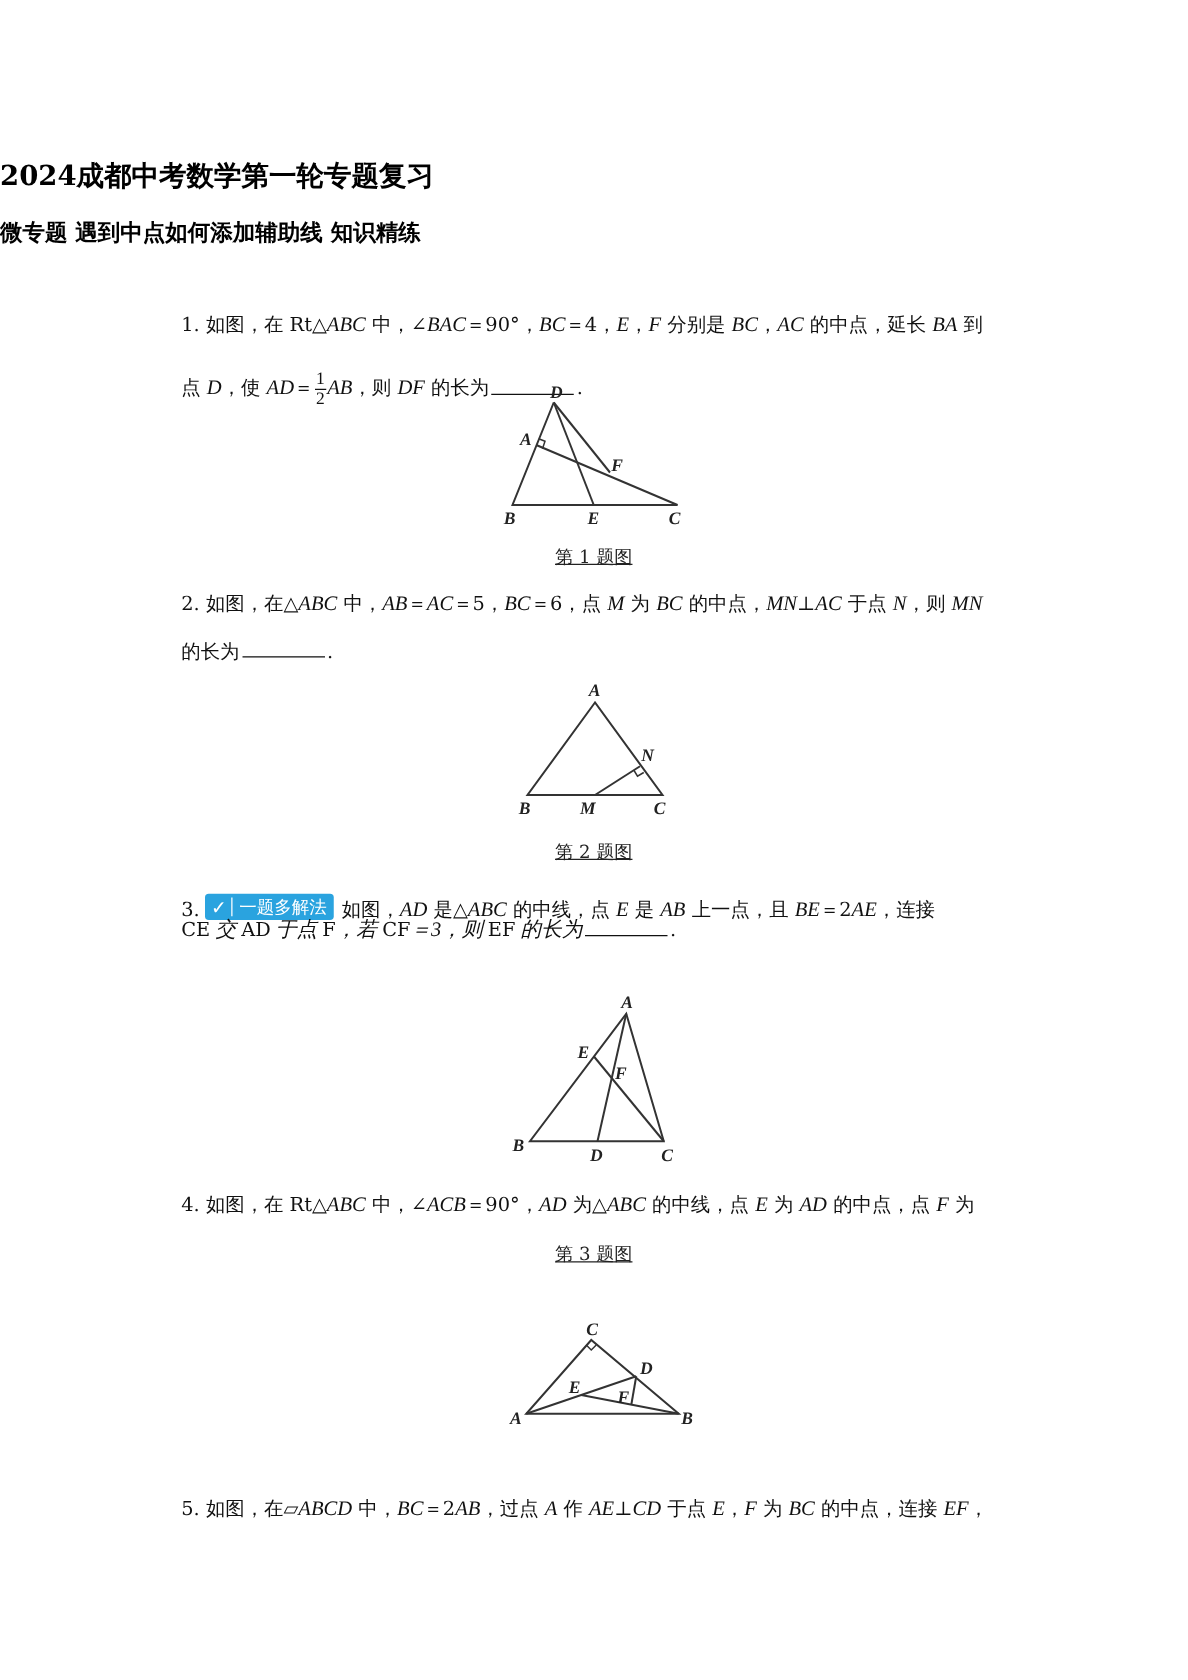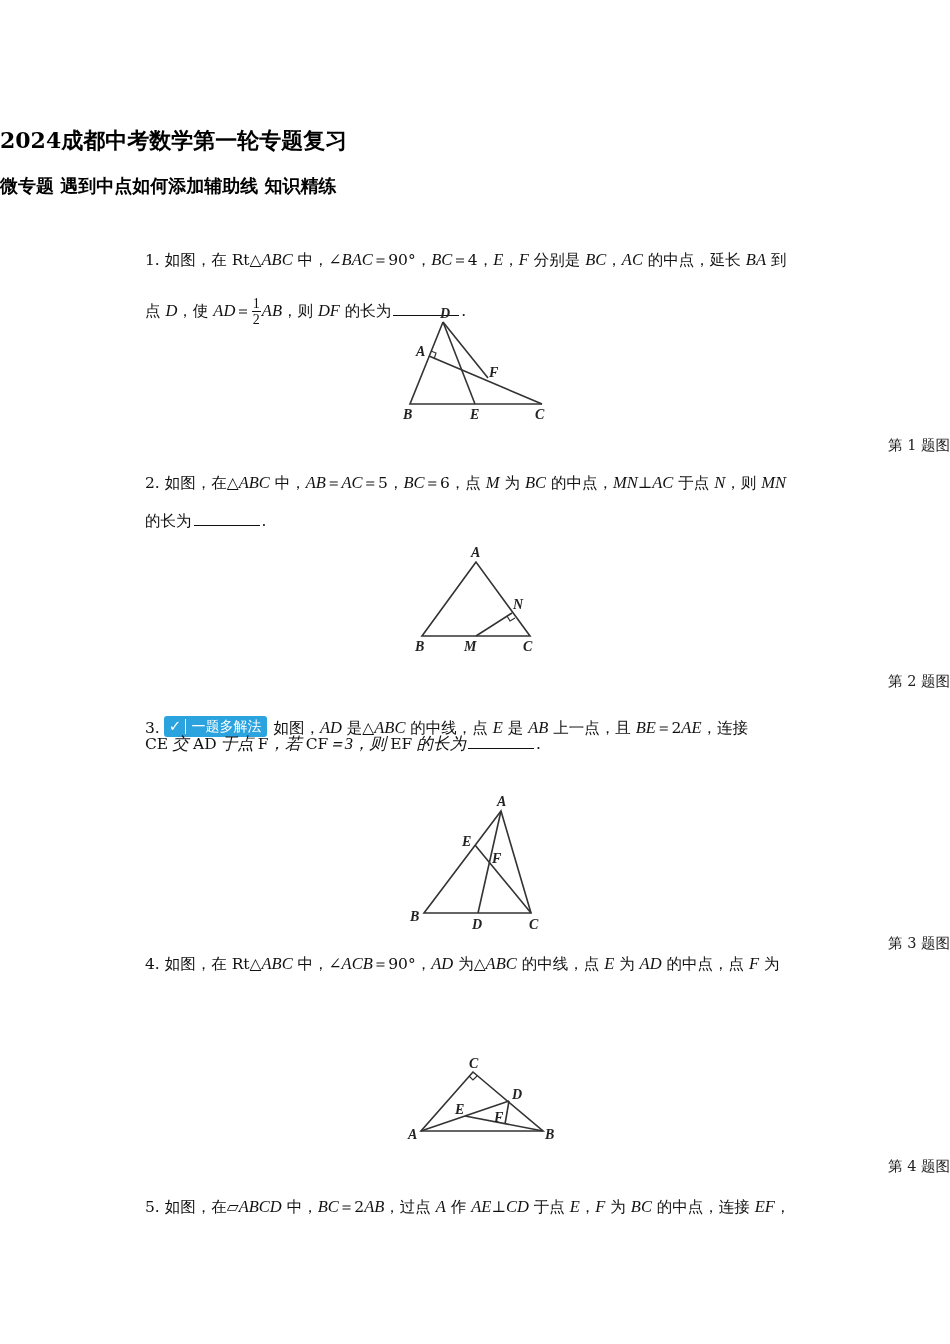--- a/index.html
+++ b/index.html
@@ -9,21 +9,21 @@
   .title { position: absolute; left: 0; width: 816px; text-align: left;
            font-weight: bold; color: #000; letter-spacing: 0px; }
   .t1 { top: 126px; font-size: 22px; }
   .t2 { top: 174px; font-size: 18px; }
   .line { position: absolute; left: 145px; font-size: 15.5px; white-space: nowrap; line-height: 20px; }
   .line i { font-style: italic; font-family: "Liberation Serif", serif; font-size: 16.5px; }
   .blank { display: inline-block; width: 66px; border-bottom: 1px solid #111; height: 14px; vertical-align: baseline; margin: 0 2px; }
   .frac { display: inline-block; vertical-align: middle; text-align: center; font-family: "Liberation Serif", serif; font-size: 14px; line-height: 15px; margin: 0 1px; }
   .frac span { display: block; }
   .frac .num { border-bottom: 1px solid #111; padding: 0 1px; }
-  .caption { position: absolute; left: 0; width: 950px; text-align: right; font-size: 14.5px; color: #222; }
+  .caption { position: absolute; left: 0; width: 950px; text-align: center; font-size: 14.5px; color: #222; text-decoration: underline; }
   svg.fig { position: absolute; left: 0; top: 0; }
   svg text { font-family: "Liberation Serif", serif; font-style: italic; font-weight: bold; font-size: 14px; fill: #222; }
   .badge { display: inline-flex; align-items: center; height: 21px; background: #2aa3df; border-radius: 3px;
            color: #fff; font-family: "DejaVu Sans", sans-serif; font-size: 14px; padding: 0 6px 0 5px;
            vertical-align: middle; margin: 0 6px 0 4px; position: relative; top: -3px; }
   .badge .chk { font-weight: bold; font-size: 15px; margin-right: 4px; }
   .badge .sep { width: 1px; height: 15px; background: #fff; margin-right: 5px; }
 </style>
 </head>
 <body>
@@ -116,26 +116,25 @@
   <div class="line" style="top:718px;">
     <span>3.</span><span class="badge">
         <span class="chk">✓</span>
         <span class="sep"></span>
         <span>一题多解法</span>
       </span><span><span>如图，</span><i>AD</i><span> 是△</span><i>ABC</i><span> 的中线，点 </span><i>E</i><span> 是 </span><i>AB</i><span> 上一点，且 </span><i>BE</i><span>＝2</span><i>AE</i><span>，连接</span></span>
   </div>
   <div class="line" style="top:734px;">
     <span><span>CE</span><i> 交 </i><span>AD</span><i> 于点 </i><span>F</span><i>，若 </i><span>CF</span><i>＝3，则 </i><span>EF</span><i> 的长为</i></span><span class="blank"></span><span>.</span>
   </div>
-  <div class="caption" style="top:934px;">第 3 题图</div>
+  <div class="caption" style="top:994px;">第 3 题图</div>
 
   <div class="line" style="top:954px;text-align:right;">
     <span>4.</span>
     <span><span>如图，在 Rt△</span><i>ABC</i><span> 中，∠</span><i>ACB</i><span>＝90°，</span><i>AD</i><span> 为△</span><i>ABC</i><span> 的中线，点 </span><i>E</i><span> 为 </span><i>AD</i><span> 的中点，点 </span><i>F</i><span> 为</span></span>
   </div>
-  <div class="caption" style="top:1157px;">第 4 题图</div>
 
   <div class="line" style="top:1197px;">
     <span>5.</span>
     <span><span>如图，在▱</span><i>ABCD</i><span> 中，</span><i>BC</i><span>＝2</span><i>AB</i><span>，过点 </span><i>A</i><span> 作 </span><i>AE</i><span>⊥</span><i>CD</i><span> 于点 </span><i>E</i><span>，</span><i>F</i><span> 为 </span><i>BC</i><span> 的中点，连接 </span><i>EF</i><span>，</span></span>
   </div>
 
 </div>
 
 </body></html>

